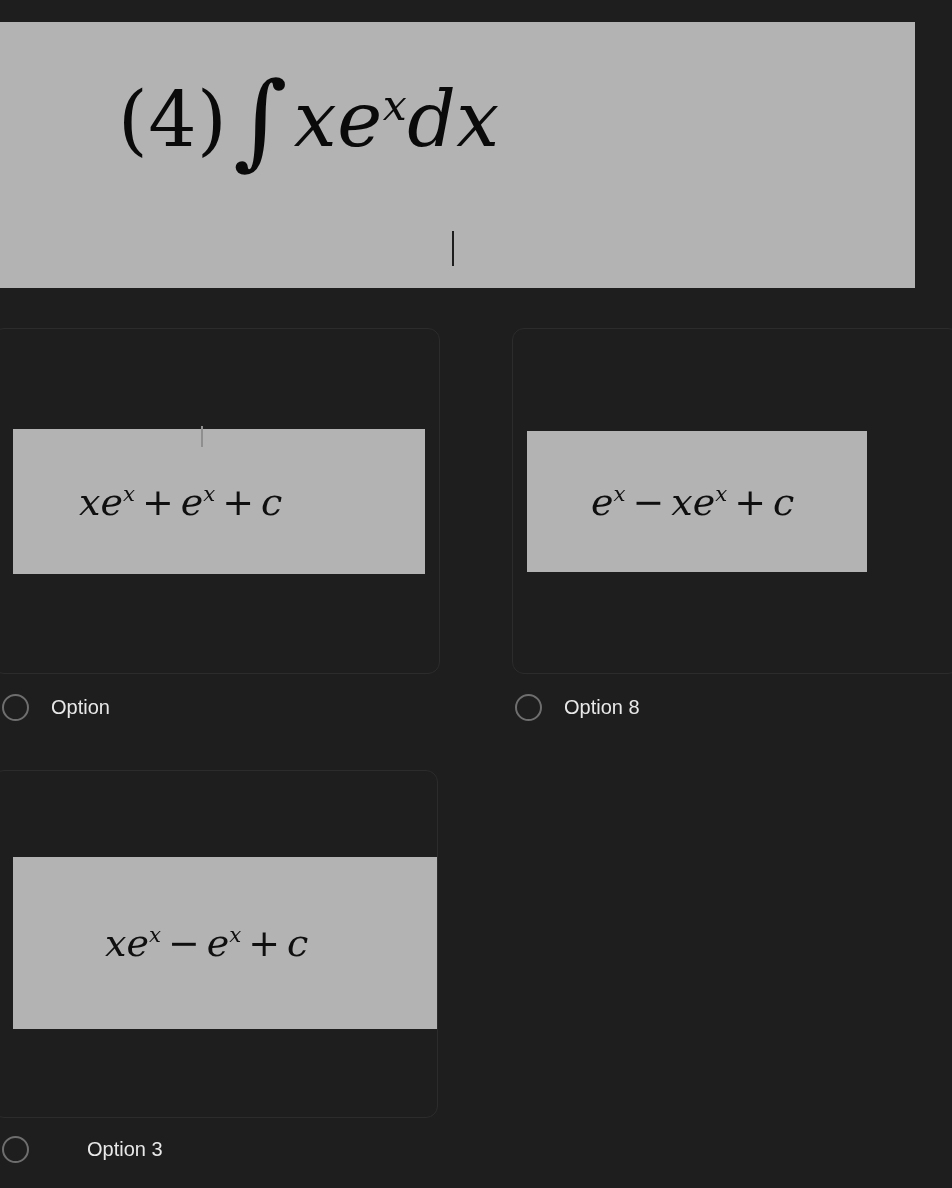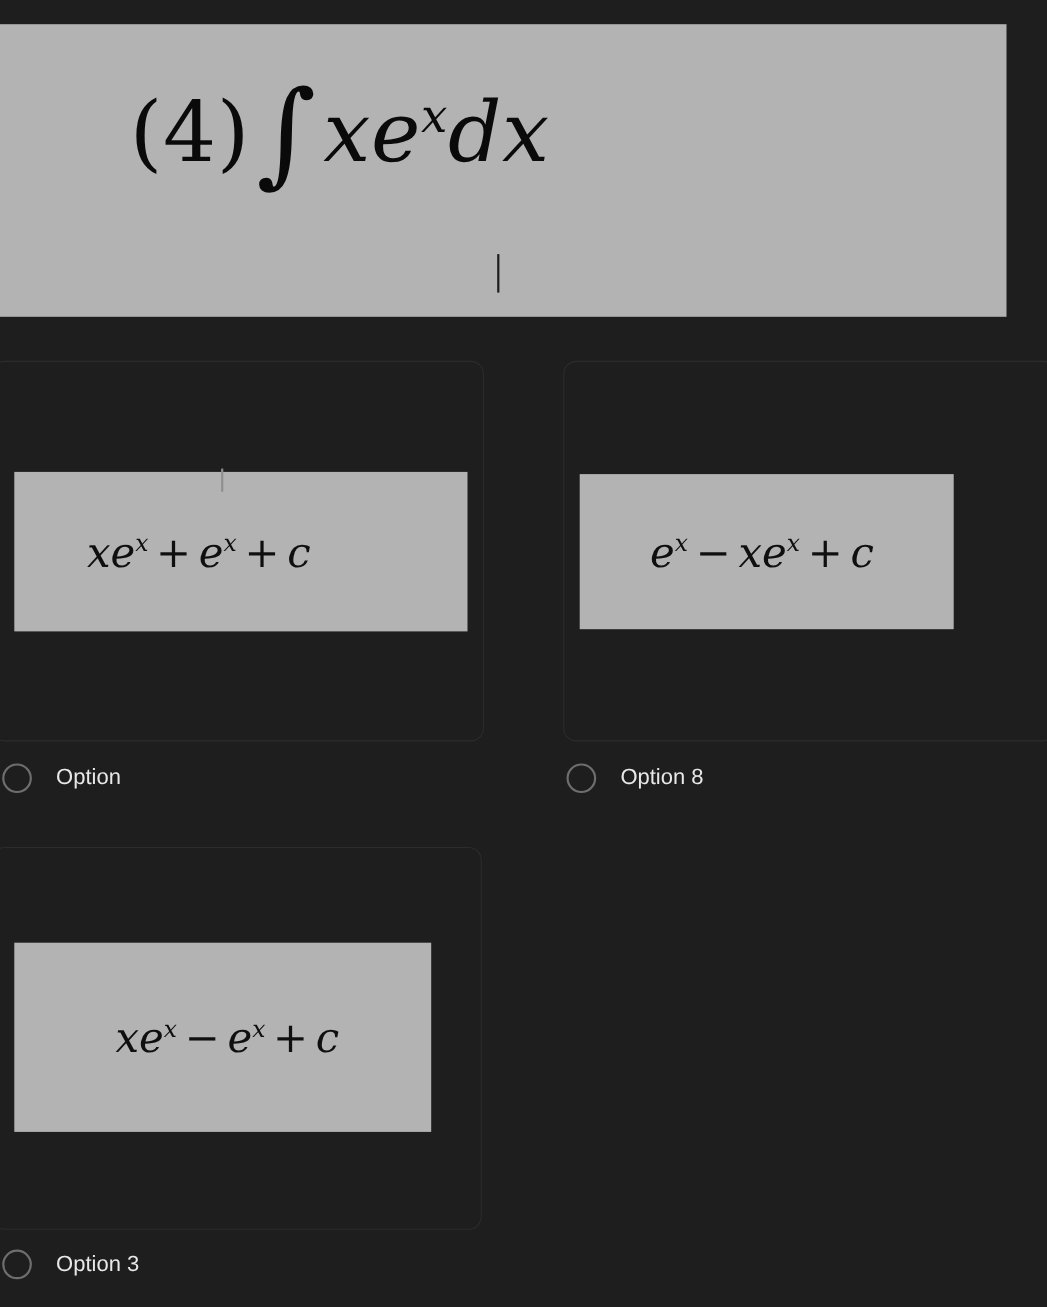--- a/index.html
+++ b/index.html
@@ -81,21 +81,21 @@
 
   .formula-box {
     position: absolute;
     background: #b3b3b3;
     overflow: hidden;
     display: flex;
     align-items: center;
   }
   #box-1 { left: 13px;  top: 429px; width: 412px; height: 145px; }
   #box-2 { left: 527px; top: 431px; width: 340px; height: 141px; }
-  #box-3 { left: 13px;  top: 857px; width: 379px; height: 172px; }
+  #box-3 { left: 13px;  top: 857px; width: 424px; height: 172px; }
 
   .option-formula {
     font-family: "DejaVu Serif", "Liberation Serif", serif;
     font-style: italic;
     color: #0f0f0f;
     white-space: nowrap;
     line-height: 1;
   }
   #box-1 .option-formula { font-size: 38px; margin-left: 66px; }
   #box-2 .option-formula { font-size: 38px; margin-left: 64px; }
@@ -113,21 +113,21 @@
   }
 
   
   .radio-row {
     position: absolute;
     display: flex;
     align-items: center;
   }
   #radio-row-1 { left: 2px;  top: 694px; }
   #radio-row-2 { left: 515px; top: 694px; }
-  #radio-row-3 { left: 2px;  top: 1136px; }
+  #radio-row-3 { left: 2px;  top: 1136px; gap: 36px; }
 
   .radio-circle {
     width: 27px;
     height: 27px;
     border-radius: 50%;
     border: 2px solid #6e6e6e;
     box-sizing: border-box;
     flex: 0 0 auto;
   }
   .radio-label {

